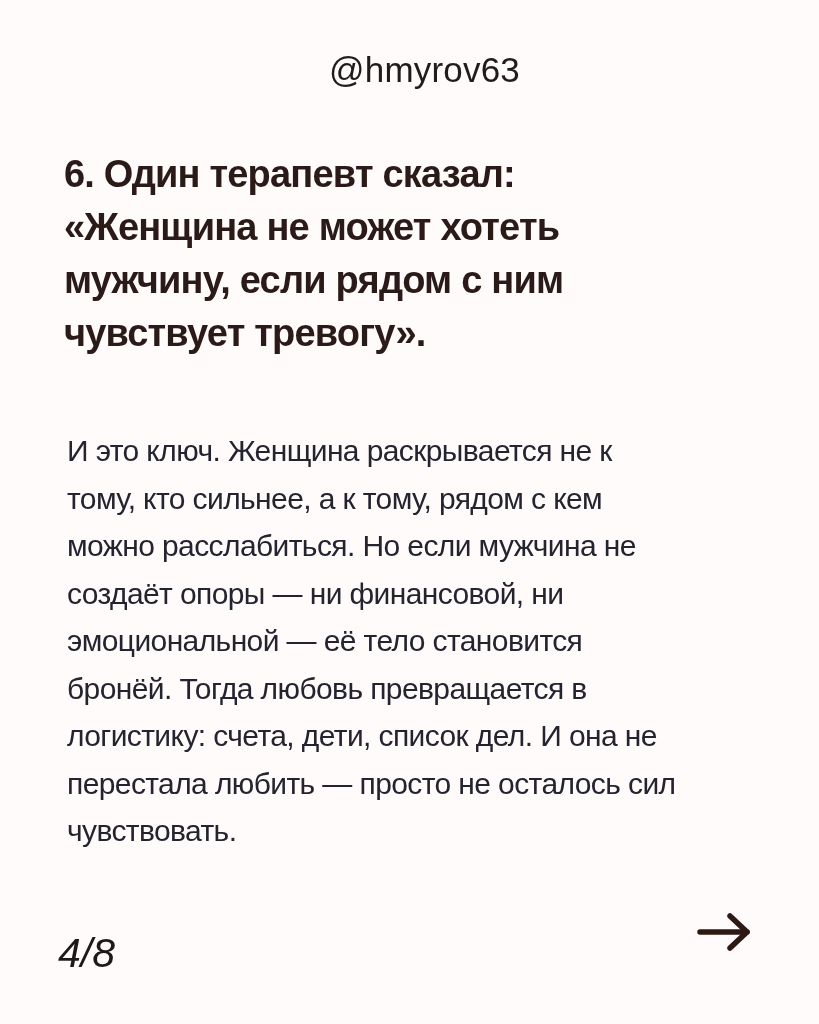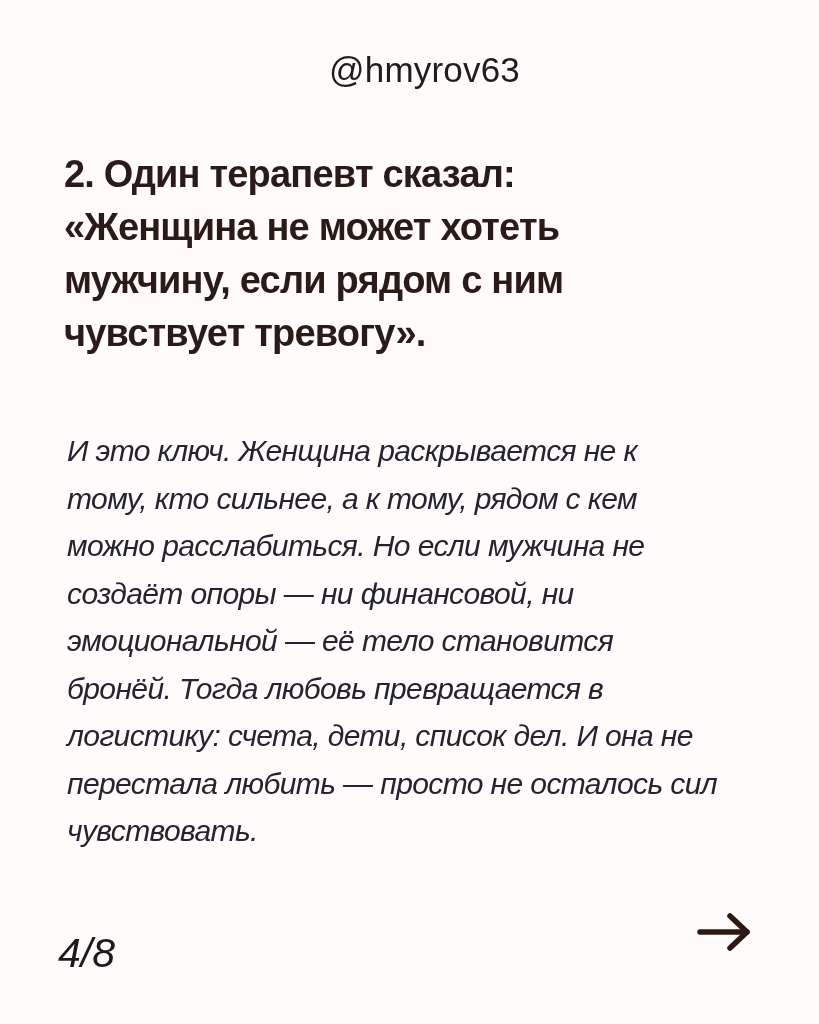--- a/index.html
+++ b/index.html
@@ -43,21 +43,20 @@
     position: absolute;
     left: 67px;
     top: 427px;
     width: 730px;
     font-size: 30px;
     line-height: 47.5px;
     font-weight: 400;
     letter-spacing: -0.6px;
     color: #23242f;
     white-space: pre-line;
-    font-style: italic;
   }
   .page-indicator {
     position: absolute;
     left: 58px;
     top: 930px;
     font-size: 41px;
     font-weight: 400;
     color: #1b1919;
     font-style: italic;
   }
@@ -79,21 +78,21 @@
     height: 38px;
   }
 </style>
 </head>
 <body>
 
 <div class="slide">
 
   <div class="handle">@hmyrov63</div>
 
-  <div class="heading">2. Один терапевт сказал:
+  <div class="heading">6. Один терапевт сказал:
 «Женщина не может хотеть
 мужчину, если рядом с ним
 чувствует тревогу».</div>
 
   <div class="body-text">И это ключ. Женщина раскрывается не к
 тому, кто сильнее, а к тому, рядом с кем
 можно расслабиться. Но если мужчина не
 создаёт опоры — ни финансовой, ни
 эмоциональной — её тело становится
 бронёй. Тогда любовь превращается в

